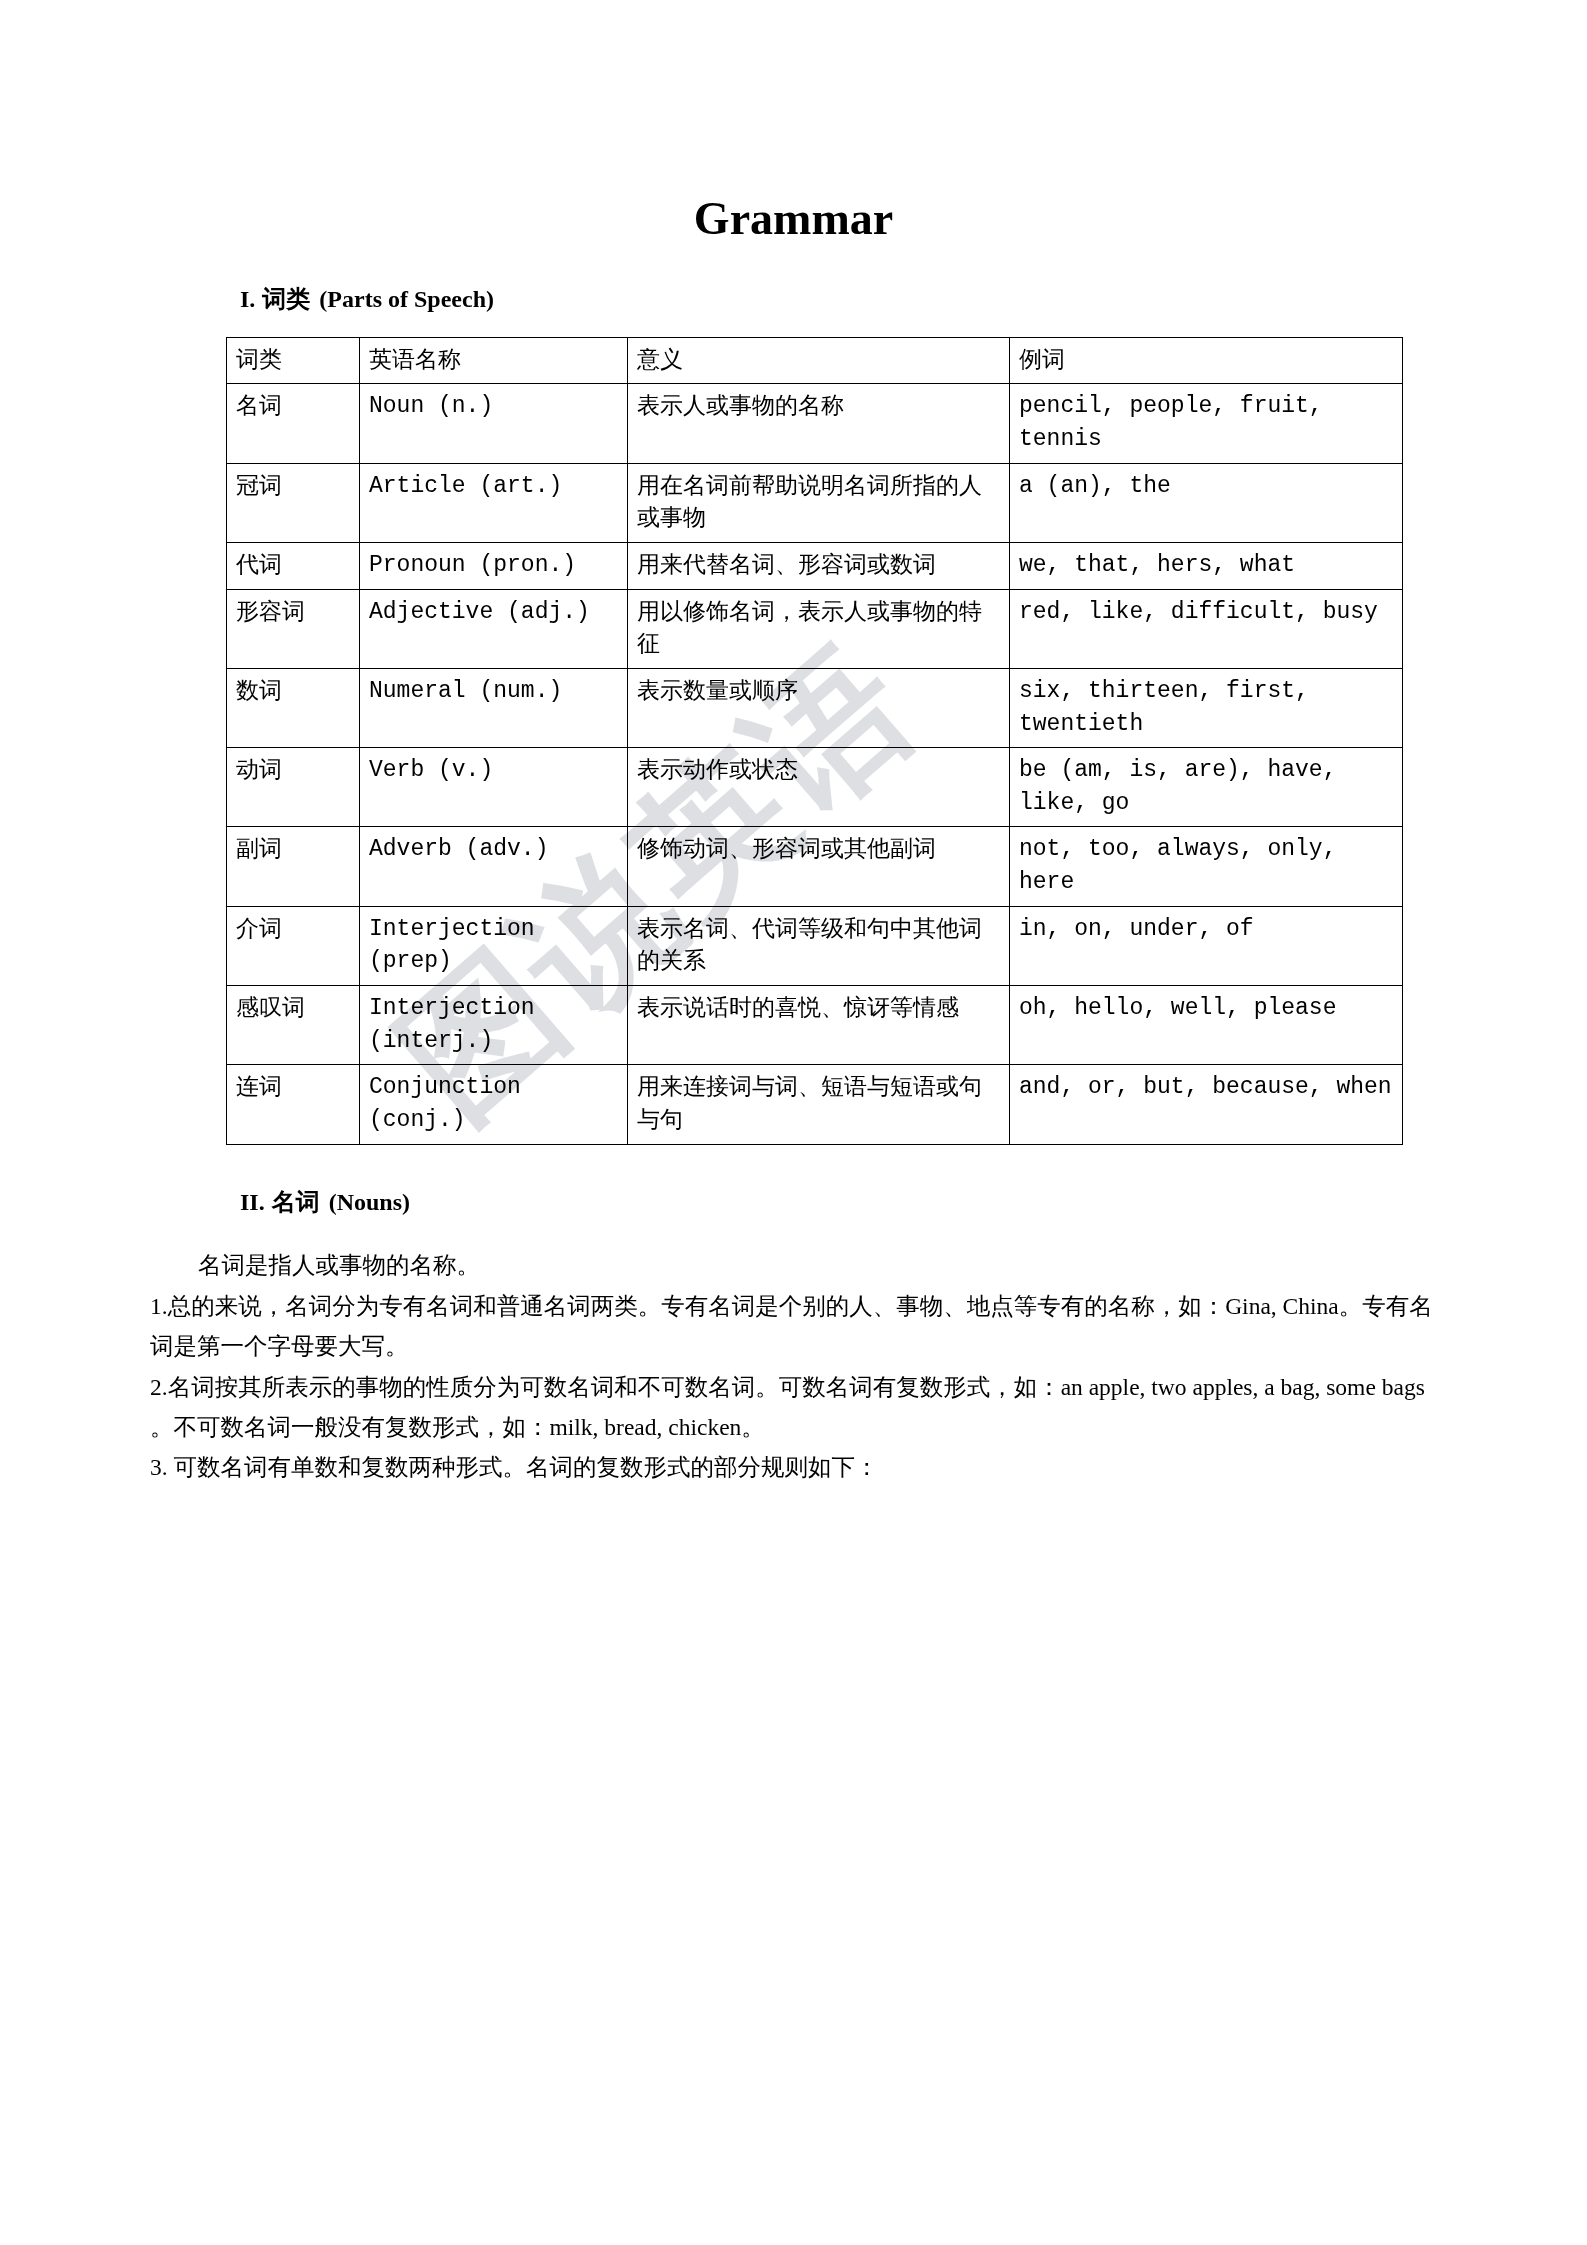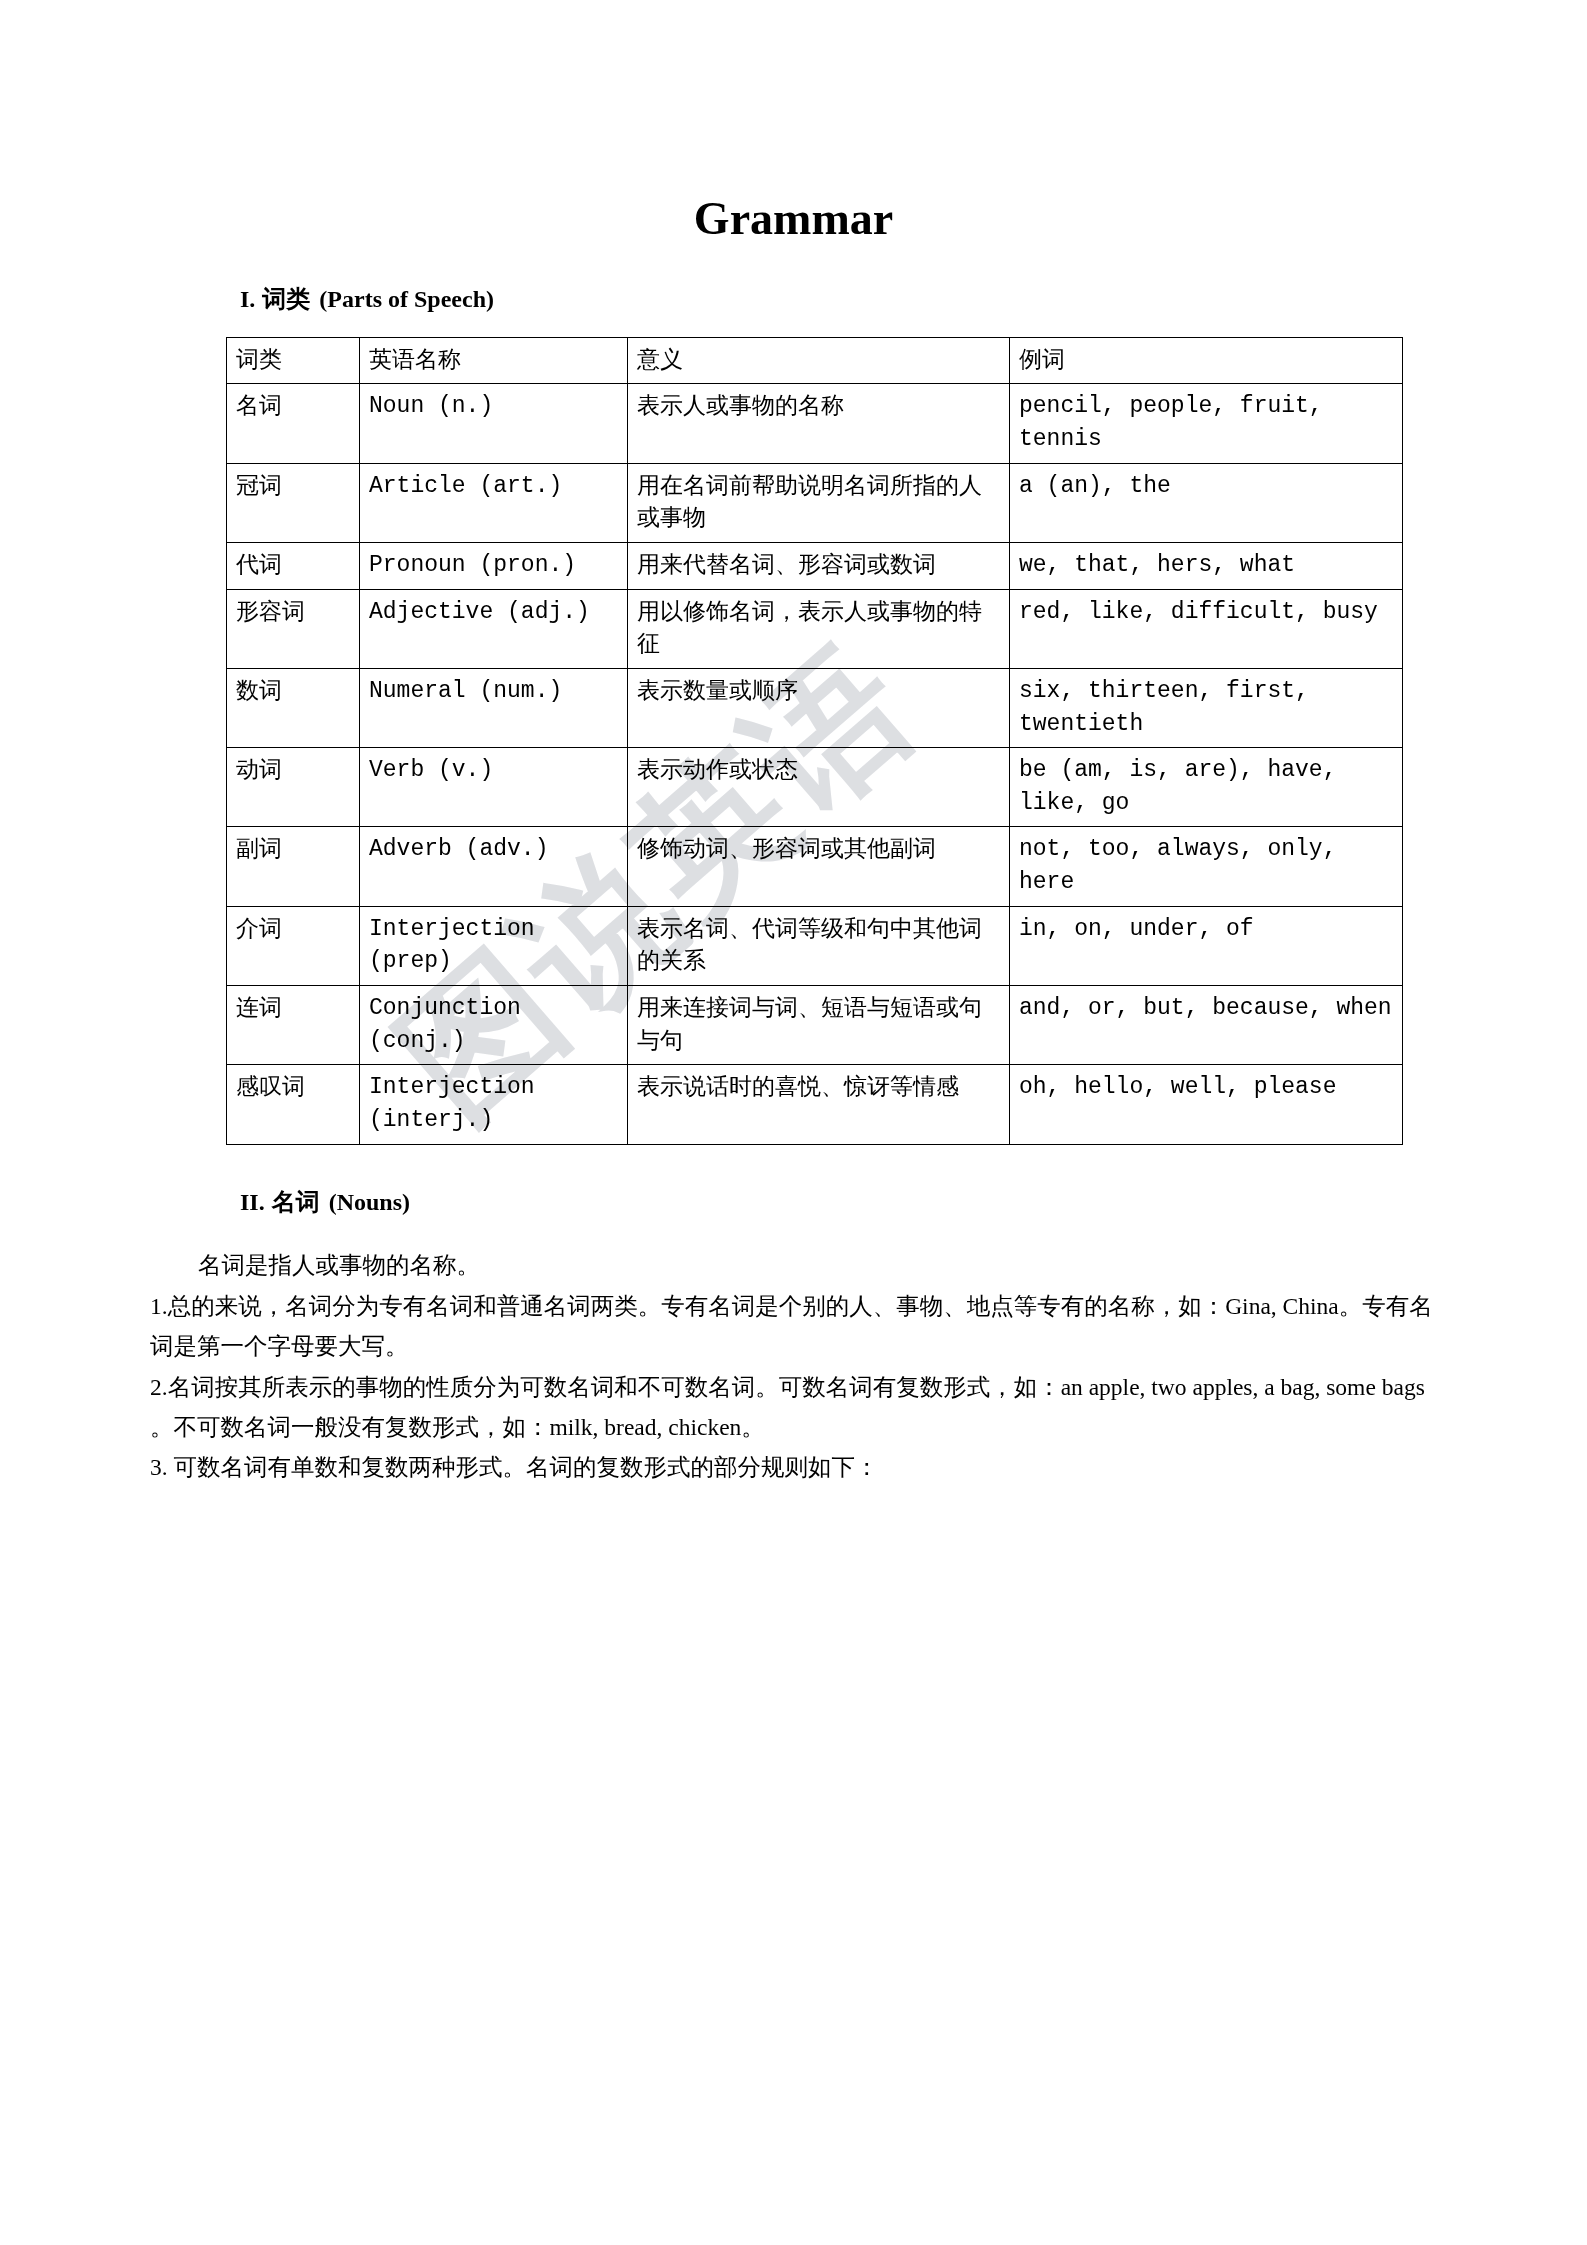--- a/index.html
+++ b/index.html
@@ -204,31 +204,31 @@
         </tr>
 
         <tr class="tall">
           <td class="cell-cn">介词</td>
           <td class="cell-en">Interjection (prep)</td>
           <td class="cell-cn">表示名词、代词等级和句中其他词的关系</td>
           <td class="cell-en">in, on, under, of</td>
         </tr>
 
         <tr class="tall">
+          <td class="cell-cn">感叹词</td>
+          <td class="cell-en">Interjection (interj.)</td>
+          <td class="cell-cn">表示说话时的喜悦、惊讶等情感</td>
+          <td class="cell-en">oh, hello, well, please</td>
+        </tr>
+
+        <tr class="tall">
           <td class="cell-cn">连词</td>
           <td class="cell-en">Conjunction (conj.)</td>
           <td class="cell-cn">用来连接词与词、短语与短语或句与句</td>
           <td class="cell-en">and, or, but, because, when</td>
-        </tr>
-
-        <tr class="tall">
-          <td class="cell-cn">感叹词</td>
-          <td class="cell-en">Interjection (interj.)</td>
-          <td class="cell-cn">表示说话时的喜悦、惊讶等情感</td>
-          <td class="cell-en">oh, hello, well, please</td>
         </tr>
       </tbody>
     </table>
 
     <div class="section-heading">
       <span class="num">II.</span><span>名词</span><span class="sep"></span><span>(Nouns)</span>
     </div>
 
     <div id="para-block">
       <p class="body-para indent">名词是指人或事物的名称。</p>

